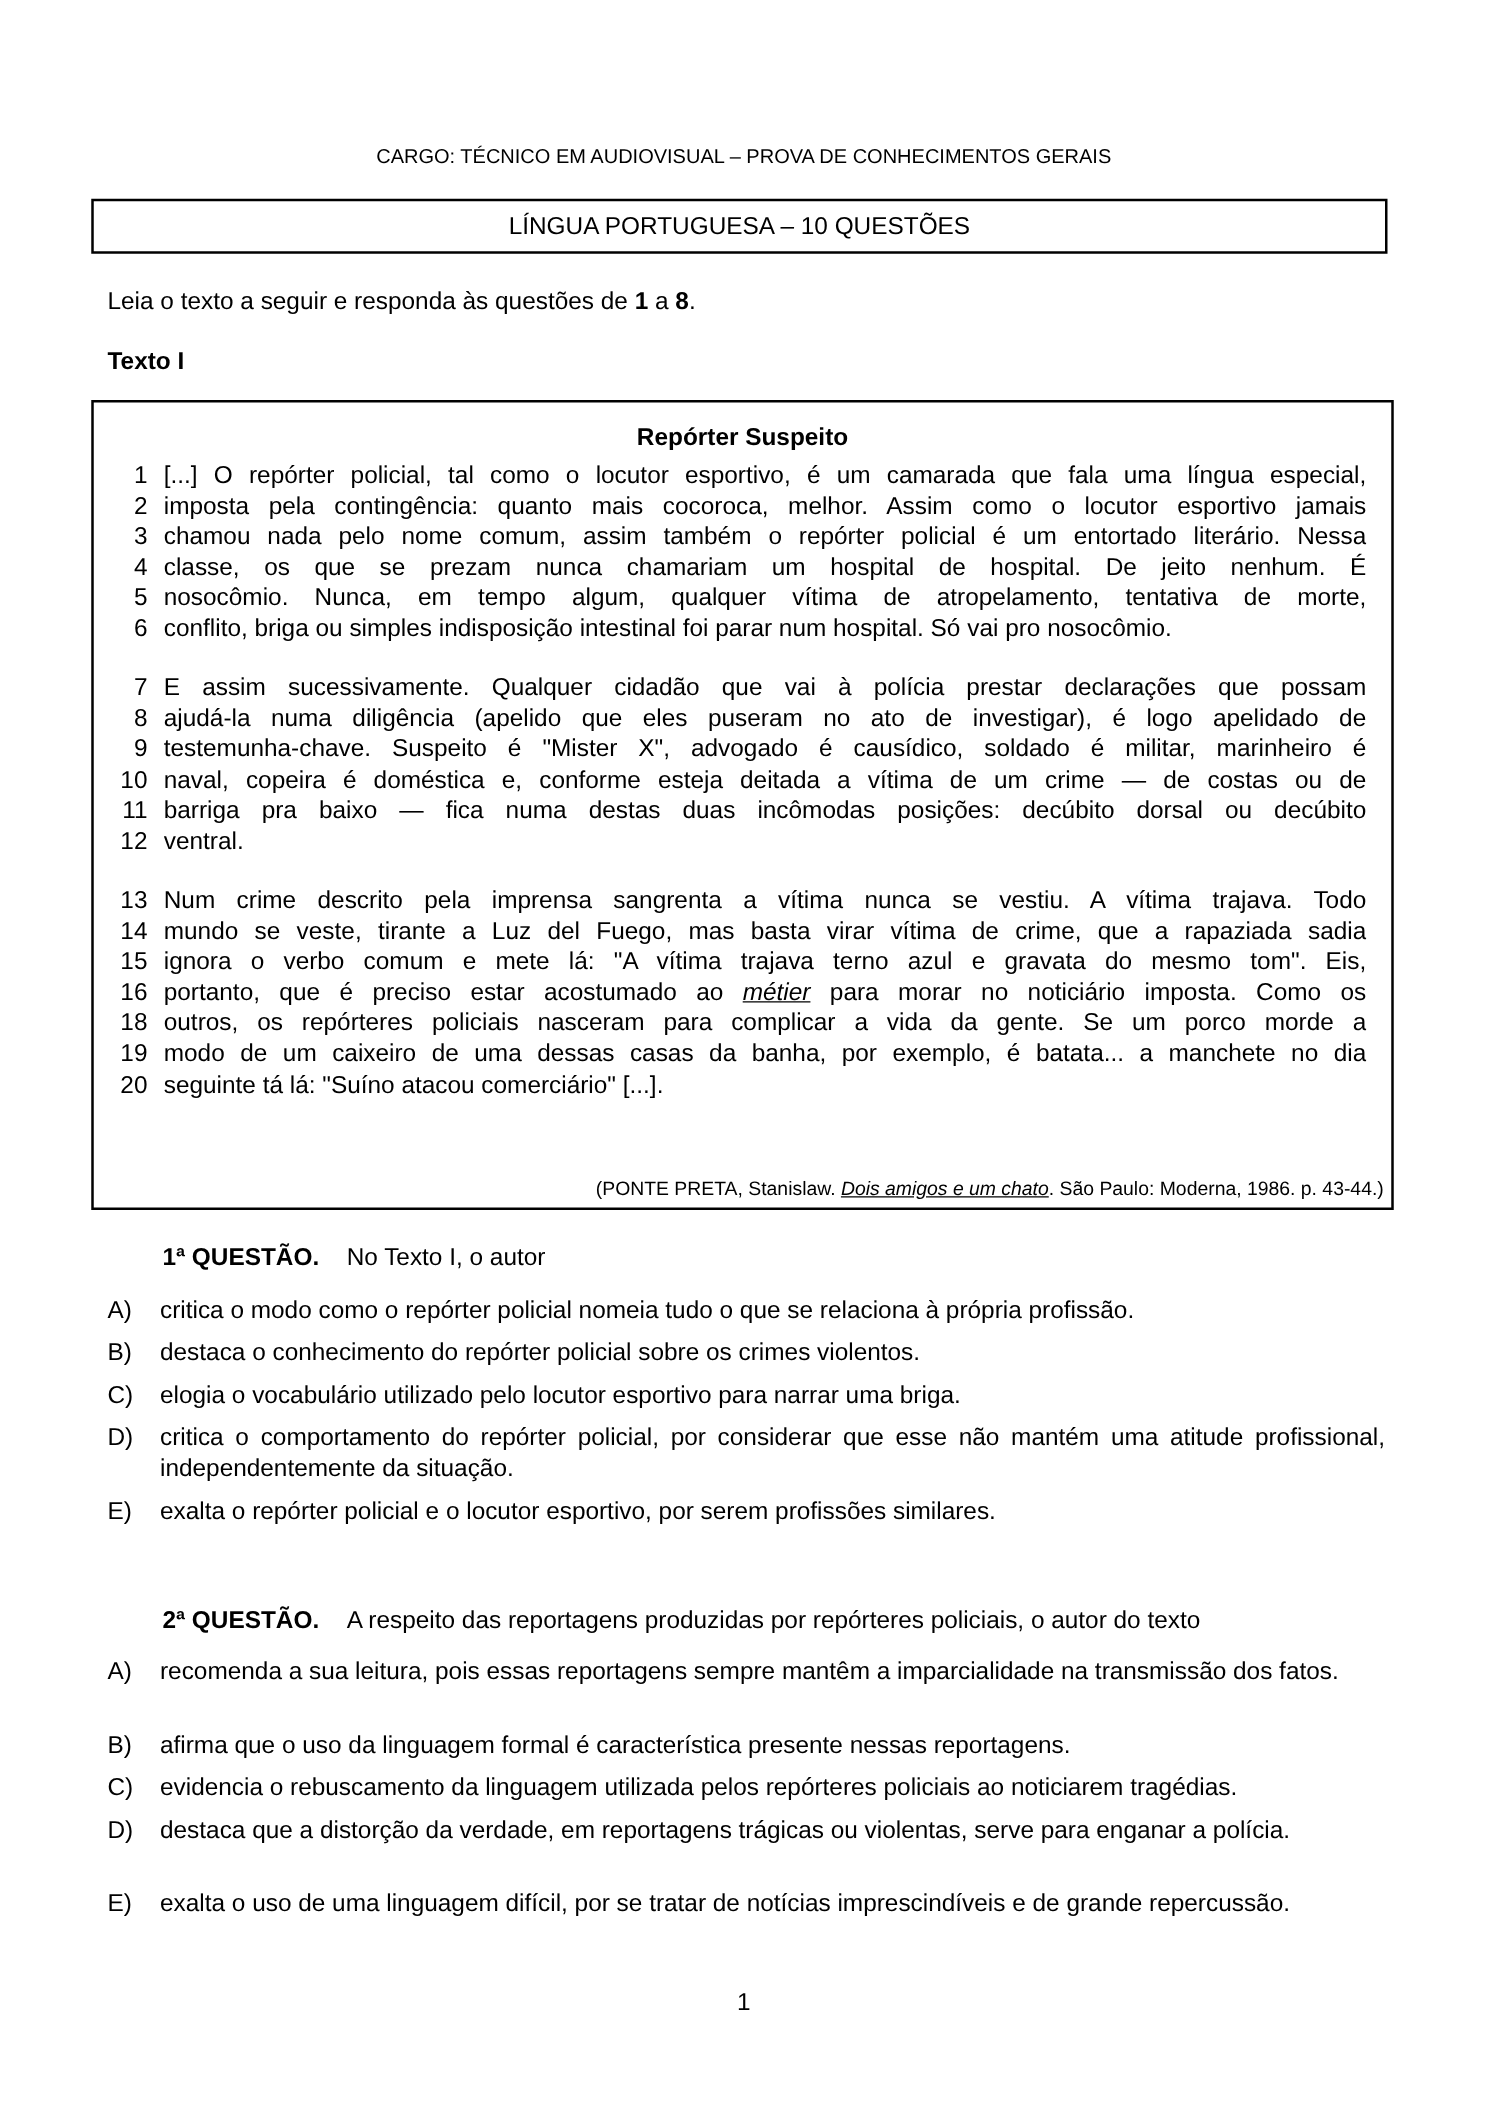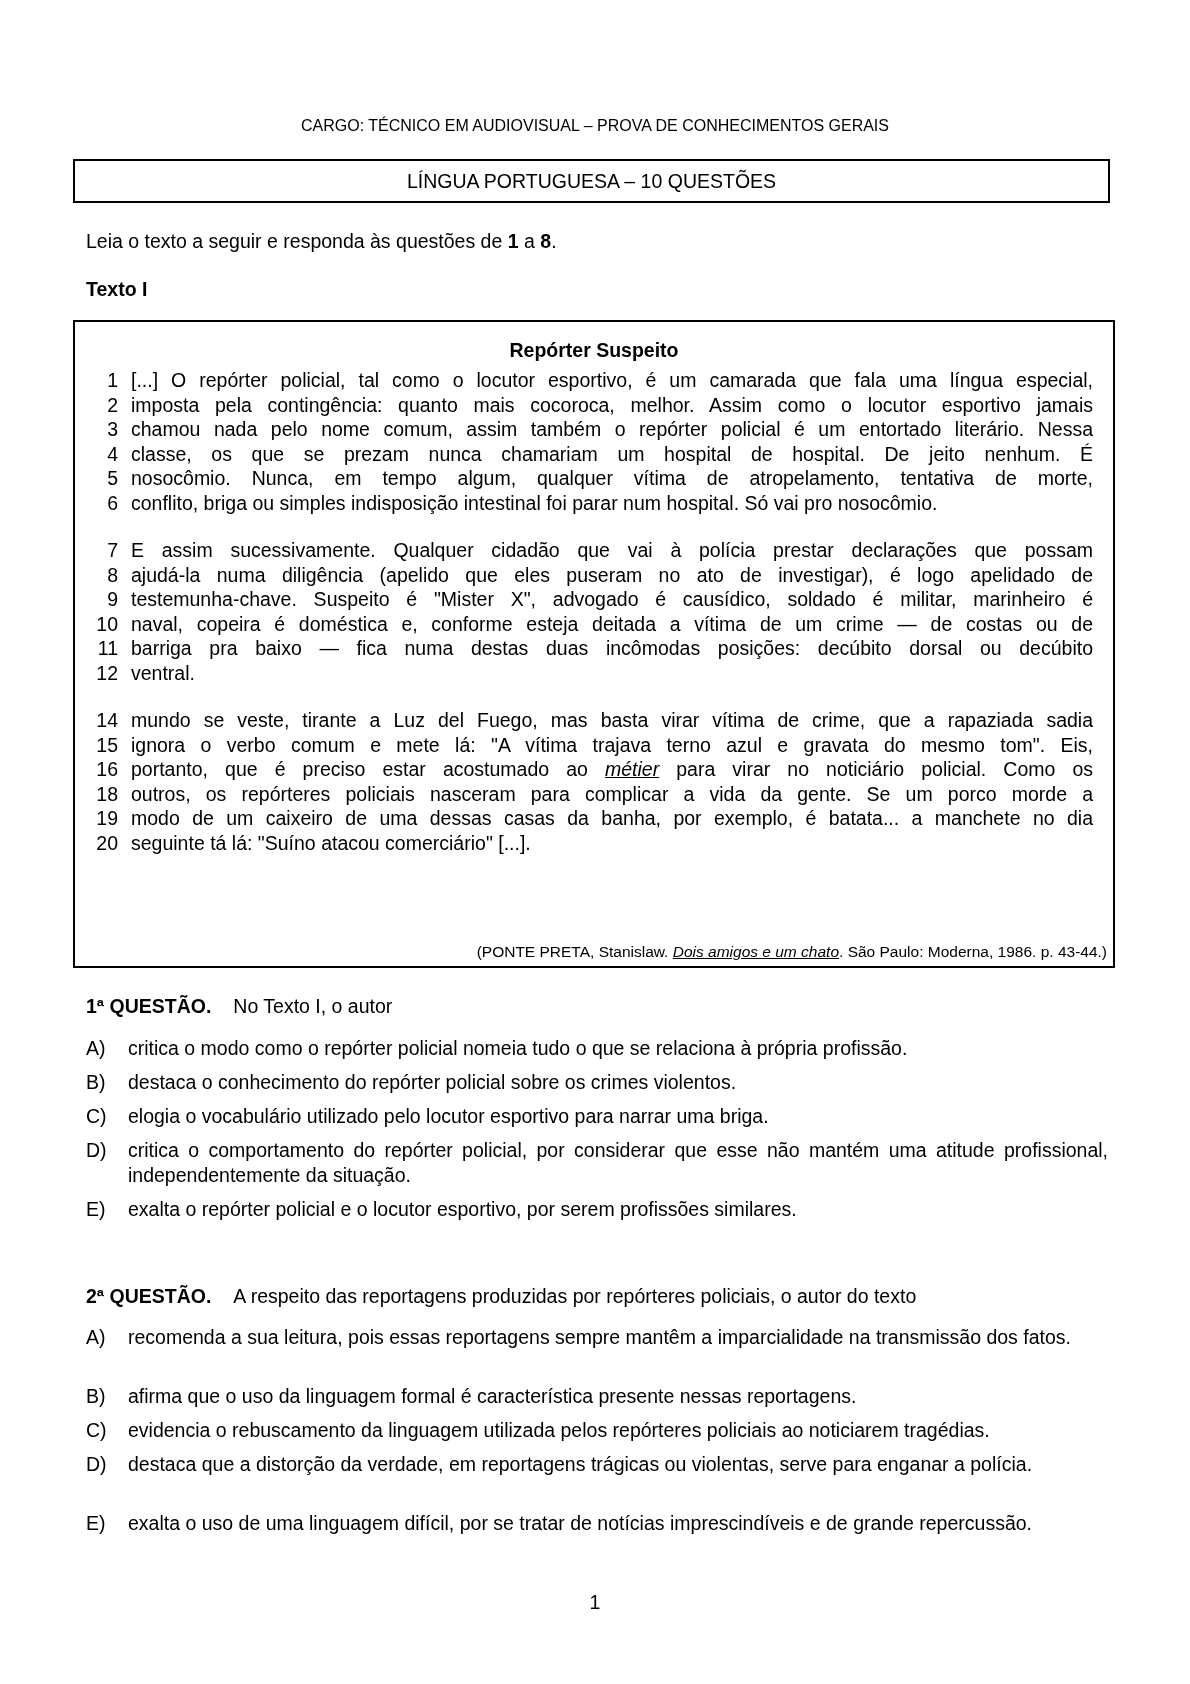--- a/index.html
+++ b/index.html
@@ -36,21 +36,21 @@
     }
     .lt {
       position: absolute; left: 56px; width: 962px; text-align: justify;
       text-align-last: justify; white-space: nowrap; overflow: hidden;
     }
     .lt.last { text-align-last: left; }
     .lt span.just { display: inline-block; width: 100%; text-align: justify; text-align-last: justify; }
     .citation {
       position: absolute; right: 6px; bottom: 4px; font-size: 15.5px; line-height: 20px;
     }
-    .q-head { font-size: 19.5px; line-height: 24px; }
+    .q-head { font-size: 19.5px; line-height: 24px; margin-left: 44px; }
     .q-num { font-weight: bold; }
     .q-stem { margin-left: 22px; }
     .opt {
       position: absolute; left: 86px; width: 1022px; font-size: 19.5px; line-height: 25px;
     }
     .opt-letter { position: absolute; left: 0; top: 0; width: 40px; }
     .opt-text { margin-left: 42px; text-align: justify; display: block; }
     .page-num { left: 0; width: 1190px; top: 1590px; text-align: center; font-size: 19.5px; line-height: 24px; }
     em { font-style: italic; text-decoration: underline; }
   </style>
@@ -116,30 +116,34 @@
         <span class="lt"><span class="just">barriga pra baixo — fica numa destas duas incômodas posições: decúbito dorsal ou decúbito</span></span>
       </div>
     <div class="line">
         <span class="ln">12</span>
         <span class="lt last">ventral.</span>
       </div>
   </div>
 
   <div class="paragraph" style="top:386px;">
     <div class="line">
+        <span class="ln">13</span>
+        <span class="lt"><span class="just">Num crime descrito pela imprensa sangrenta a vítima nunca se vestiu. A vítima trajava. Todo</span></span>
+      </div>
+    <div class="line">
         <span class="ln">14</span>
         <span class="lt"><span class="just">mundo se veste, tirante a Luz del Fuego, mas basta virar vítima de crime, que a rapaziada sadia</span></span>
       </div>
     <div class="line">
         <span class="ln">15</span>
         <span class="lt"><span class="just">ignora o verbo comum e mete lá: "A vítima trajava terno azul e gravata do mesmo tom". Eis,</span></span>
       </div>
     <div class="line">
         <span class="ln">16</span>
-        <span class="lt"><span class="just"><span>portanto, que é preciso estar acostumado ao </span><em>métier</em><span> para virar no noticiário policial. Como os</span></span></span>
+        <span class="lt"><span class="just"><span>portanto, que é preciso estar acostumado ao </span><em>métier</em><span> para morar no noticiário imposta. Como os</span></span></span>
       </div>
     <div class="line">
         <span class="ln">18</span>
         <span class="lt"><span class="just">outros, os repórteres policiais nasceram para complicar a vida da gente. Se um porco morde a</span></span>
       </div>
     <div class="line">
         <span class="ln">19</span>
         <span class="lt"><span class="just">modo de um caixeiro de uma dessas casas da banha, por exemplo, é batata... a manchete no dia</span></span>
       </div>
     <div class="line">

